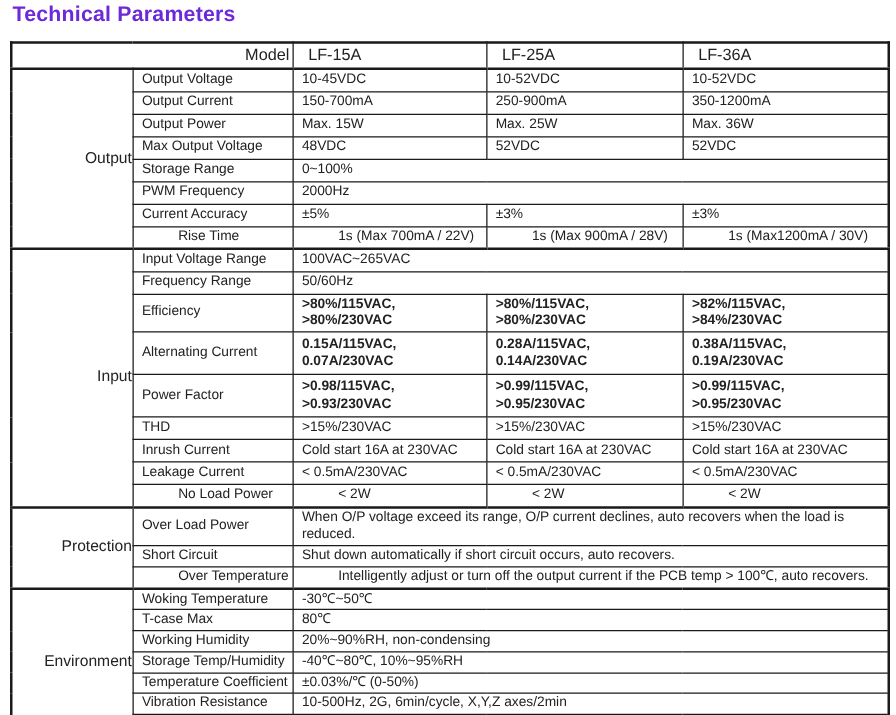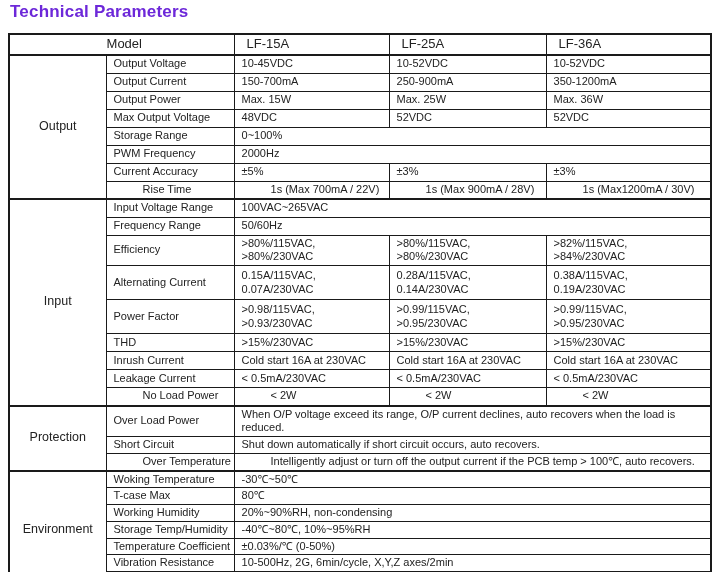--- a/index.html
+++ b/index.html
@@ -16,32 +16,32 @@
     position:absolute; left:8px; top:33px; width:702px;
     border-collapse:collapse; table-layout:fixed;
     border:2px solid #1a1a1a;
   }
   td {
     border:1px solid #1a1a1a; font-size:11px; color:#222222;
     padding:1px 2px 1px 7px; vertical-align:middle; line-height:1.25;
     overflow:hidden;
   }
   tr.hdr td { font-size:13px; height:17px; border-bottom:2px solid #1a1a1a; }
-  td.model-head { text-align:center; }
+  td.model-head { text-align:right; }
   td.model-name { padding-left:12px; }
   td.sec {
-    text-align:center; font-size:12.5px; padding:0;
+    text-align:right; font-size:12.5px; padding:0;
     border-bottom:2px solid #1a1a1a;
   }
   tr.sb td { border-bottom:2px solid #1a1a1a;padding-left:36px; }
   tr.h18 { height:18px; }
   tr.h17 { height:15px; }
   tr.h30 { height:18px; }
   tr.h34 { height:34px; }
-  td.pre { white-space:pre-line; }
+  td.pre { white-space:pre-line;font-weight:bold; }
 </style>
 </head>
 <body>
 
 <div class="page-title">Technical Parameters</div>
 
 <table class="params">
   <colgroup>
     <col style="width:97px">
       <col style="width:128px">

